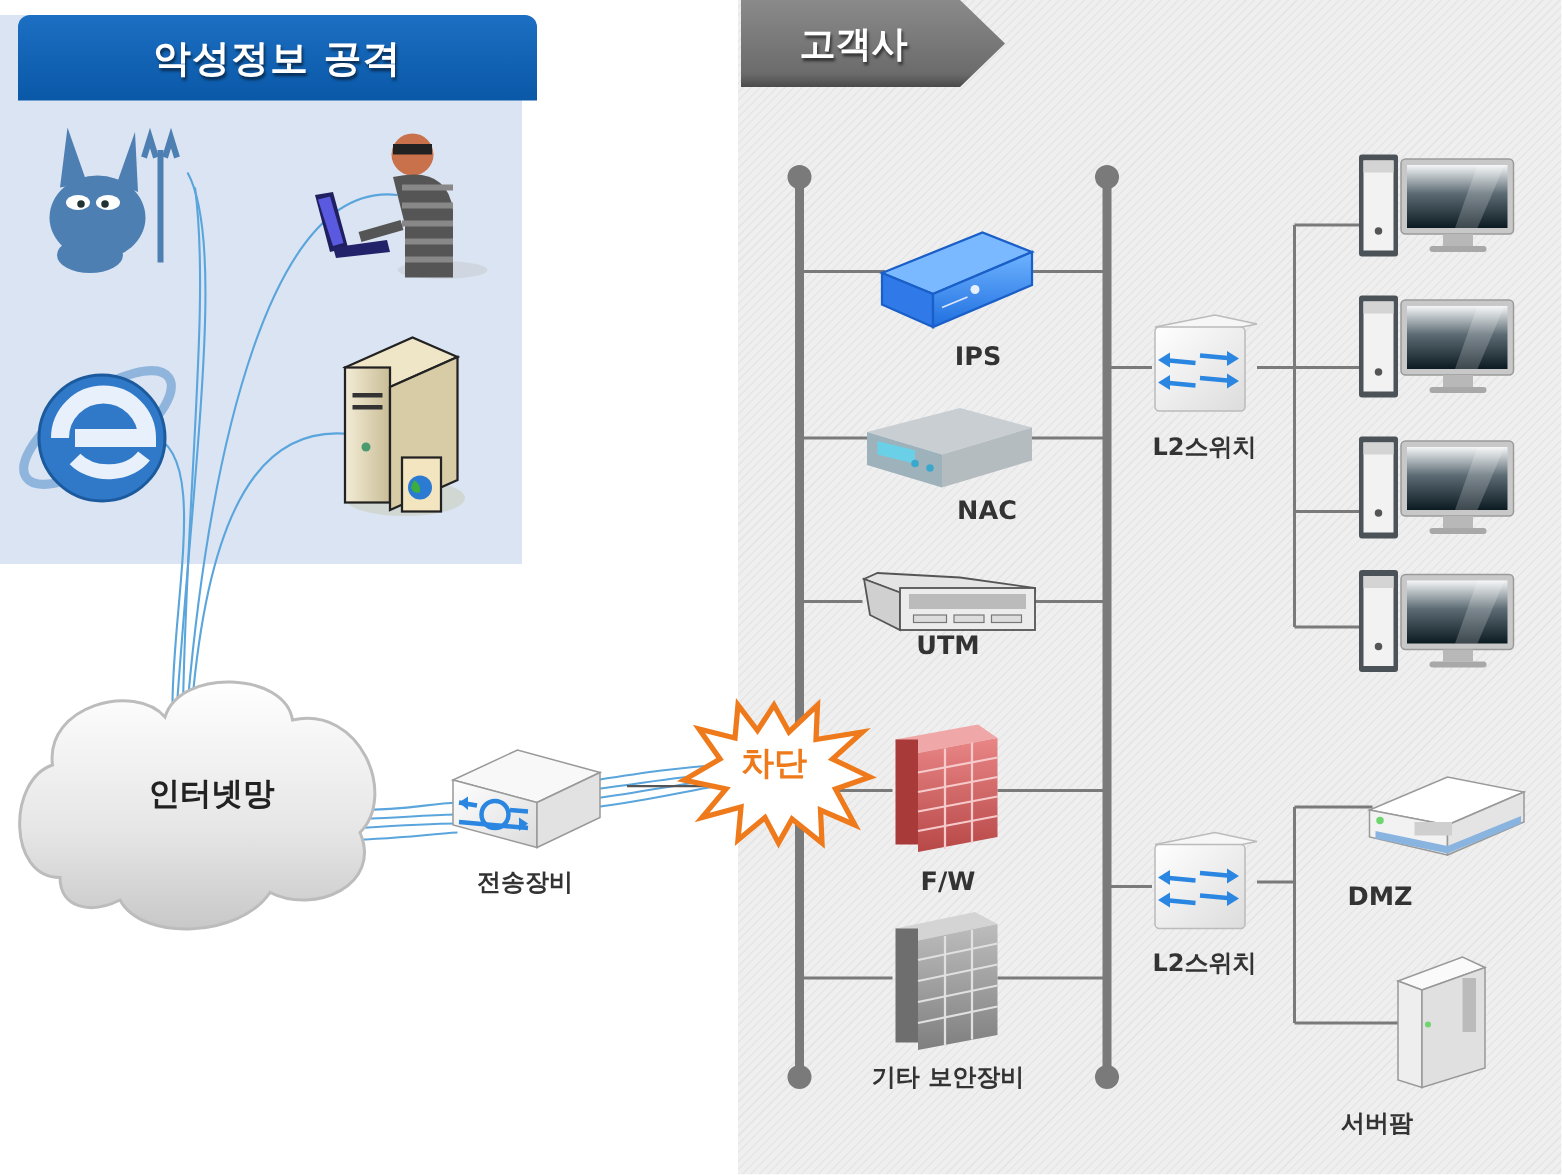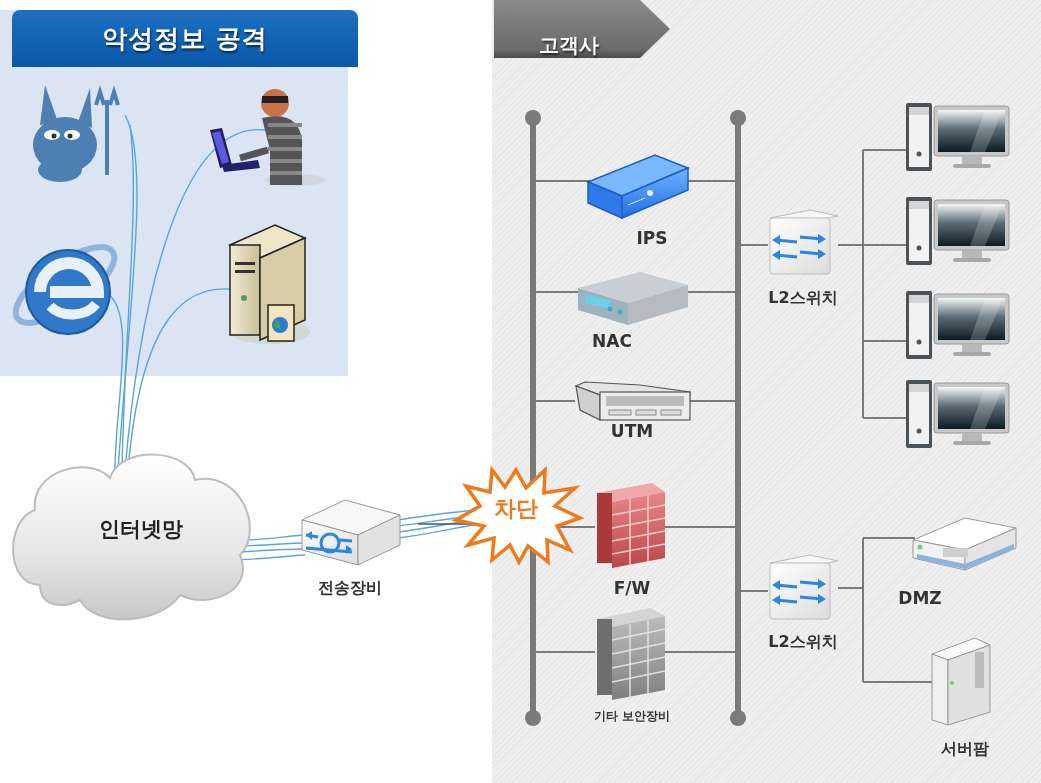--- a/index.html
+++ b/index.html
@@ -26,22 +26,22 @@
   }
   
   #customer-panel {
     left: 492px; top: 0; width: 549px; height: 783px;
     background: repeating-linear-gradient(135deg, #efefef 0px, #efefef 3px, #e6e6e6 3px, #e6e6e6 4px);
   }
   #customer-header {
     left: 494px; top: 0; width: 176px; height: 58px;
   }
   #customer-header-text {
-    left: 494px; top: 16px; width: 150px; height: 58px;
-    color: #fff; font-size: 20px; font-weight: bold;
+    left: 494px; top: 0; width: 150px; height: 58px;
+    color: #fff; font-size: 24px; font-weight: bold;
     display: flex; align-items: center; justify-content: center;
     text-shadow: 1px 2px 2px rgba(0,0,0,0.6);
   }
   .label {
     position: absolute; font-weight: bold; color: #333;
     font-size: 17px; text-align: center; white-space: nowrap;
     transform: translateX(-50%);
   }
   #cloud-label { font-size: 21px; color: #222; }
   #block-label {
@@ -375,22 +375,22 @@
   <g>
     <polygon fill="#ffffff" stroke="#ee7a1c" stroke-width="3.5" stroke-linejoin="miter" points="516,470 526,488 545,470 544,493 575,488 555,506 580,518 557,526 570,550 547,540 548,562 528,546 519,562 510,545 492,560 494,538 468,545 484,526 456,520 480,506 466,486 490,492 492,470 505,487"></polygon>
   </g>
 </svg>
 
 <div class="label" id="cloud-label" style="left:141px; top:515px;">인터넷망</div>
 <div class="label" style="left:350px; top:578px; font-size:16px;">전송장비</div>
 <div id="block-label">차단</div>
 
 <div class="label" style="left:632px; top:228px;margin-left:20px;">IPS</div>
-<div class="label" style="left:612px; top:331px;">NAC</div>
+<div class="label" style="left:658px; top:331px;">NAC</div>
 <div class="label" style="left:632px; top:421px;">UTM</div>
 <div class="label" style="left:632px; top:578px;">F/W</div>
-<div class="label" style="left:632px; top:708px; font-size:12px;text-align:right;">기타 보안장비</div>
+<div class="label" style="left:632px; top:708px; font-size:16px;text-align:right;">기타 보안장비</div>
 
 <div class="label" style="left:803px; top:288px; font-size:16px;">L2스위치</div>
 <div class="label" style="left:803px; top:632px; font-size:16px;">L2스위치</div>
 
 <div class="label" style="left:920px; top:588px;">DMZ</div>
-<div class="label" style="left:965px; top:739px; font-size:16px;">서버팜</div>
+<div class="label" style="left:918px; top:739px; font-size:16px;">서버팜</div>
 
 </body></html>

